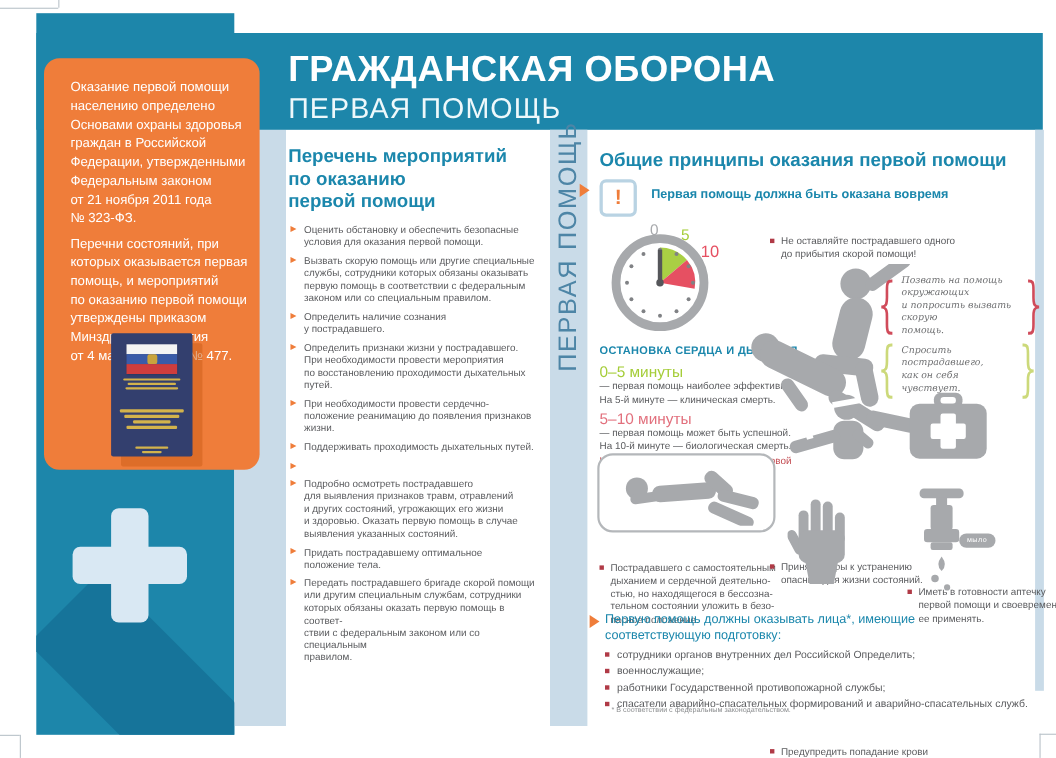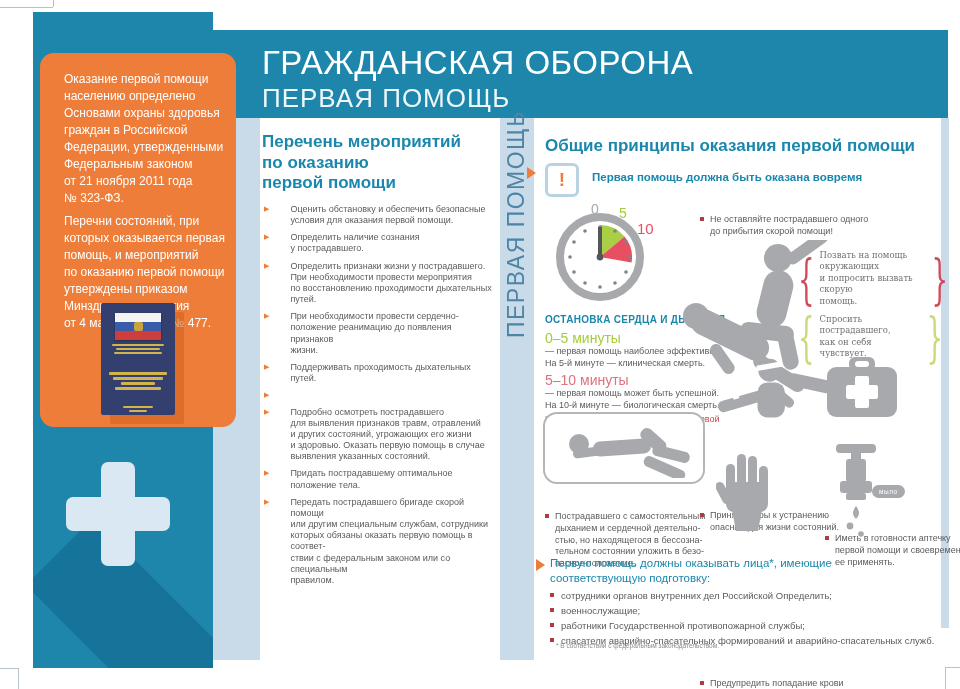--- a/index.html
+++ b/index.html
@@ -6,51 +6,51 @@
   body{width:960px;height:689px;position:relative;background:#ffffff;overflow:hidden;
        font-family:"Liberation Sans",sans-serif;color:#5a5b5e}
   .abs{position:absolute}
   .pre{white-space:pre-line}
   
   .teal{background:#1d86aa}
   .lblue{background:#c9dbe8}
   
   .crop{background:#b9c2c9}
   
-  .h-title{font-size:33px;font-weight:normal;color:#ffffff;letter-spacing:.5px}
+  .h-title{font-size:33px;font-weight:bold;color:#ffffff;letter-spacing:.5px}
   .h-sub{font-size:26px;font-weight:normal;color:#eef8fb;letter-spacing:1px}
   
   .sb-text{font-size:12px;line-height:1.42;color:#ffffff}
   .book{width:74px;height:112px;background:#333f6e;border-radius:2px;box-shadow:9px 9px 0 rgba(205,96,28,.55)}
   .flag{width:46px;height:27px;margin:10px auto 4px;position:relative;box-shadow:0 1px 2px rgba(0,0,0,.3)}
   .flag div{height:9px}
   .f-w{background:#f4f4f4}.f-b{background:#3a5ba8}.f-r{background:#cf3d3d}
   .emblem{position:absolute;left:50%;top:50%;width:9px;height:11px;margin:-5px 0 0 -4px;background:#c9a43d;border-radius:2px}
   .bl{background:#d3b34c;height:2px;border-radius:1px;margin:2px auto}
   
   .crossbar{background:#d9e8f3;border-radius:7px;position:absolute}
   
   .m-title{font-size:17px;font-weight:bold;color:#1b87ac;line-height:1.22;white-space:pre-line}
-  .mitem{display:flex;gap:21px;margin-bottom:6px;font-size:9px;line-height:1.24;color:#5a5b5e}
+  .mitem{display:flex;gap:7px;margin-bottom:6px;font-size:9px;line-height:1.24;color:#5a5b5e}
   .tri{color:#ef7d3a;font-size:7px;line-height:1.5;flex:0 0 auto}
   .tri::before{content:"▶"}
   .mtext{white-space:pre-line}
   
   .r-title{font-size:17px;font-weight:bold;color:#1b87ac}
   .timely{font-size:11.5px;font-weight:bold;color:#1b87ac}
   .exbox{width:28px;height:28px;border:3px solid #b9d3e3;border-radius:6px;text-align:center;
          line-height:28px;font-size:19px;font-weight:bold;color:#ef7d3a;background:#fff}
   .capt{font-size:9px;line-height:1.3;color:#5a5b5e;white-space:pre-line}
   .rb{position:relative;padding-left:10px}
   .rb::before{content:"";position:absolute;left:0;top:3px;width:4px;height:4px;background:#b03a46}
   .ca-head{font-size:10px;font-weight:bold;color:#1b87ac;letter-spacing:.3px}
   .ph-green{font-size:14px;color:#a5cd39}
   .ph-rose{font-size:14px;color:#e2707d}
   .late{font-size:9px;line-height:1.3;color:#c2494f;white-space:pre-line}
-  .inote{font-family:"DejaVu Serif",serif;font-size:8.5px;color:#6f7072;
+  .inote{font-family:"DejaVu Serif",serif;font-style:italic;font-size:8.5px;color:#6f7072;
          line-height:1.35;white-space:pre-line}
   .brace{font-family:"DejaVu Serif",serif;font-size:26px;font-weight:400;display:inline-block;
          transform:scaleY(2.1);line-height:1}
   .br-red{color:#d04b5a}.br-green{color:#ccd97a}
   .bracenote{display:flex;align-items:center;gap:5px}
   .recov-box{border:2px solid #b4b7ba;border-radius:14px;background:#fff}
   .q-head{font-size:11.5px;font-weight:normal;color:#1b87ac;line-height:1.3;white-space:pre-line}
   .qitem{position:relative;padding-left:11px;font-size:9.5px;color:#5a5b5e;margin-bottom:4px}
   .qitem::before{content:"";position:absolute;left:0;top:3px;width:4px;height:4px;background:#b03a46}
   .footnote{font-size:6.5px;color:#8a8c8e}
@@ -125,20 +125,27 @@
 </div>
 
 <div class="abs m-title" style="left:262px;top:132px;width:230px">Перечень мероприятий
 по оказанию
 первой помощи</div>
 <div class="abs" style="left:264px;top:204px;width:228px">
   <div class="mitem">
       <span class="tri"></span>
       <span class="mtext">Оценить обстановку и обеспечить безопасные
 условия для оказания первой помощи.</span>
+    </div>
+  <div class="mitem">
+      <span class="tri"></span>
+      <span class="mtext">Вызвать скорую помощь или другие специальные
+службы, сотрудники которых обязаны оказывать
+первую помощь в соответствии с федеральным
+законом или со специальным правилом.</span>
     </div>
   <div class="mitem">
       <span class="tri"></span>
       <span class="mtext">Определить наличие сознания
 у пострадавшего.</span>
     </div>
   <div class="mitem">
       <span class="tri"></span>
       <span class="mtext">Определить признаки жизни у пострадавшего.
 При необходимости провести мероприятия

